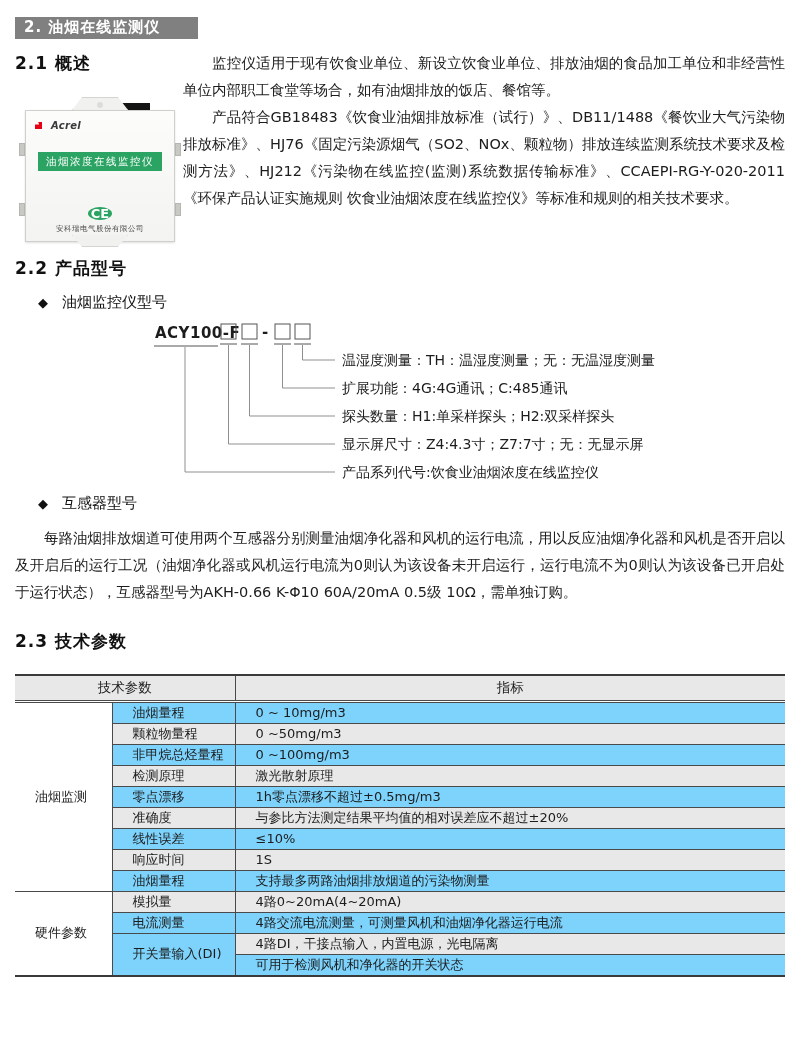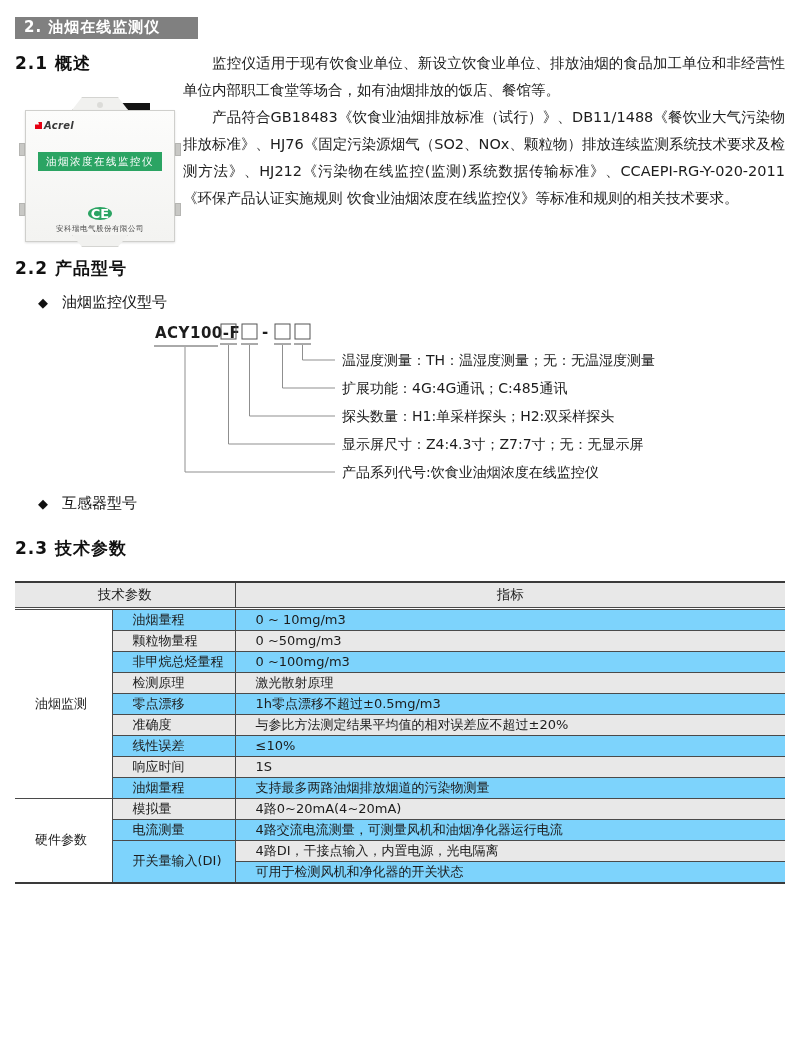--- a/index.html
+++ b/index.html
@@ -39,21 +39,21 @@
   }
   .dev-hole { position:absolute; left:50%; top:4px; width:6px; height:6px;
     margin-left:-3px; border-radius:50%; background:#dcdcd9; }
   .dev-ant { position:absolute; top:6px; left:64%; width:28px; height:10px; background:#141414; }
   .dev-box {
     position:relative; width:150px; height:132px; margin:0 auto;
     background:linear-gradient(#fcfcfb,#f3f3f1);
     border:1px solid #cfcfcc; box-shadow:0 1px 2px rgba(0,0,0,.12);
     padding-top:9px;
   }
-  .dev-logo { display:flex; align-items:center; gap:2px; margin-left:9px; }
+  .dev-logo { display:flex; align-items:center; gap:9px; margin-left:9px; }
   .dev-logo .mark { width:7px; height:7px; background:#e60012;
     clip-path:polygon(0 35%,60% 35%,45% 0,100% 0,100% 100%,0 100%); }
   .dev-logo .word { font-size:10px; font-weight:bold; font-style:italic; color:#3a3a3a; letter-spacing:.3px; }
   .dev-banner {
     margin:21px 12px 0 12px; height:19px; background:#2ba463;
     color:#fff; font-size:10.5px; letter-spacing:1.5px;
     display:flex; align-items:center; justify-content:center;
   }
   .dev-ce {
     width:24px; height:13px; margin:36px auto 0 auto; background:#2ba463;
@@ -183,20 +183,23 @@
     <text x="327" y="103">探头数量：H1:单采样探头；H2:双采样探头</text>
     <text x="327" y="131">显示屏尺寸：Z4:4.3寸；Z7:7寸；无：无显示屏</text>
     <text x="327" y="159">产品系列代号:饮食业油烟浓度在线监控仪</text>
   </svg>
 
   <div class="bullet" style="margin-top:8px;">
     <span class="dia">◆</span>
     <span>互感器型号</span>
   </div>
 
+  <p class="ct-para">
+      <span class="ind">每路油烟排放烟道可使用两个互感器分别测量油烟净化器和风机的运行电流，用以反应油烟净化器和风机是否开启以及开启后的运行工况（油烟净化器或风机运行电流为0则认为该设备未开启运行，运行电流不为0则认为该设备已开启处于运行状态），互感器型号为AKH-0.66 K-Φ10 60A/20mA 0.5级 10Ω，需单独订购。</span>
+    </p>
 
   <h2 class="sec sec-23">2.3 技术参数</h2>
 
   <table class="params">
     <colgroup>
         <col style="width:97px">
         <col style="width:123px">
         <col style="width:550px">
       </colgroup>
     <thead>

